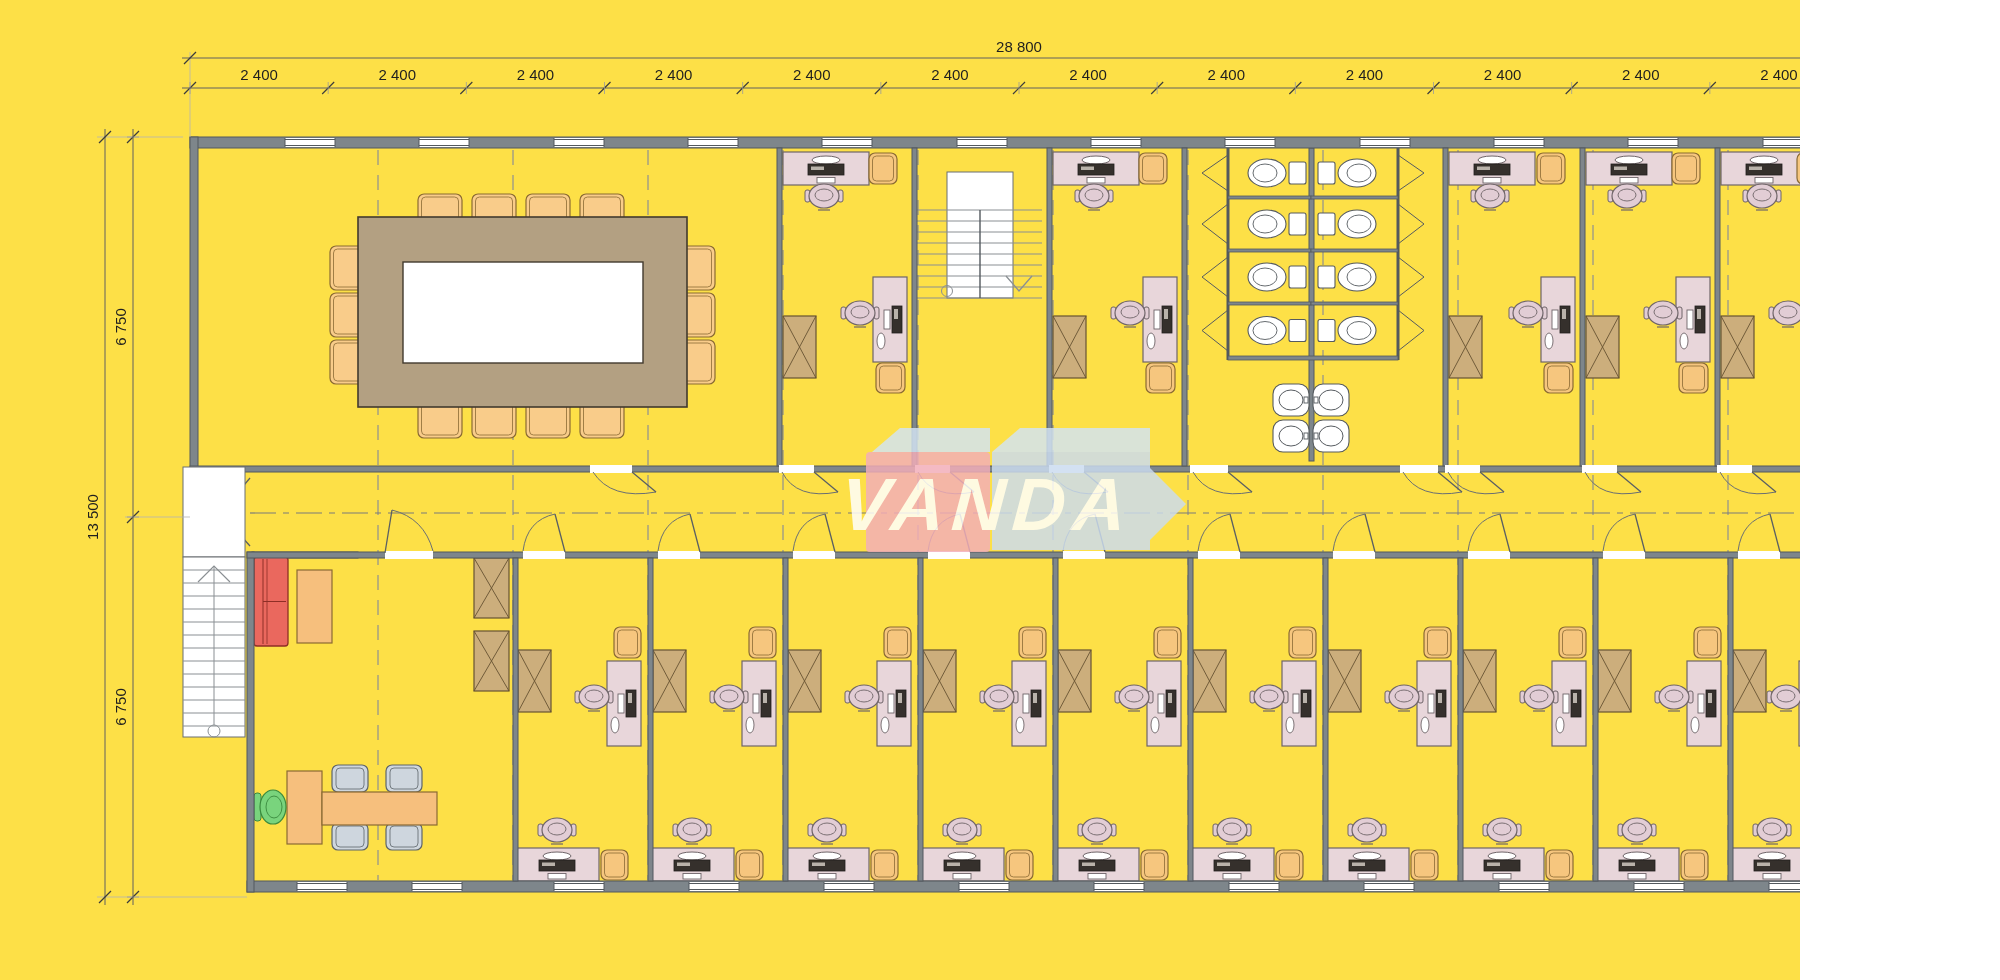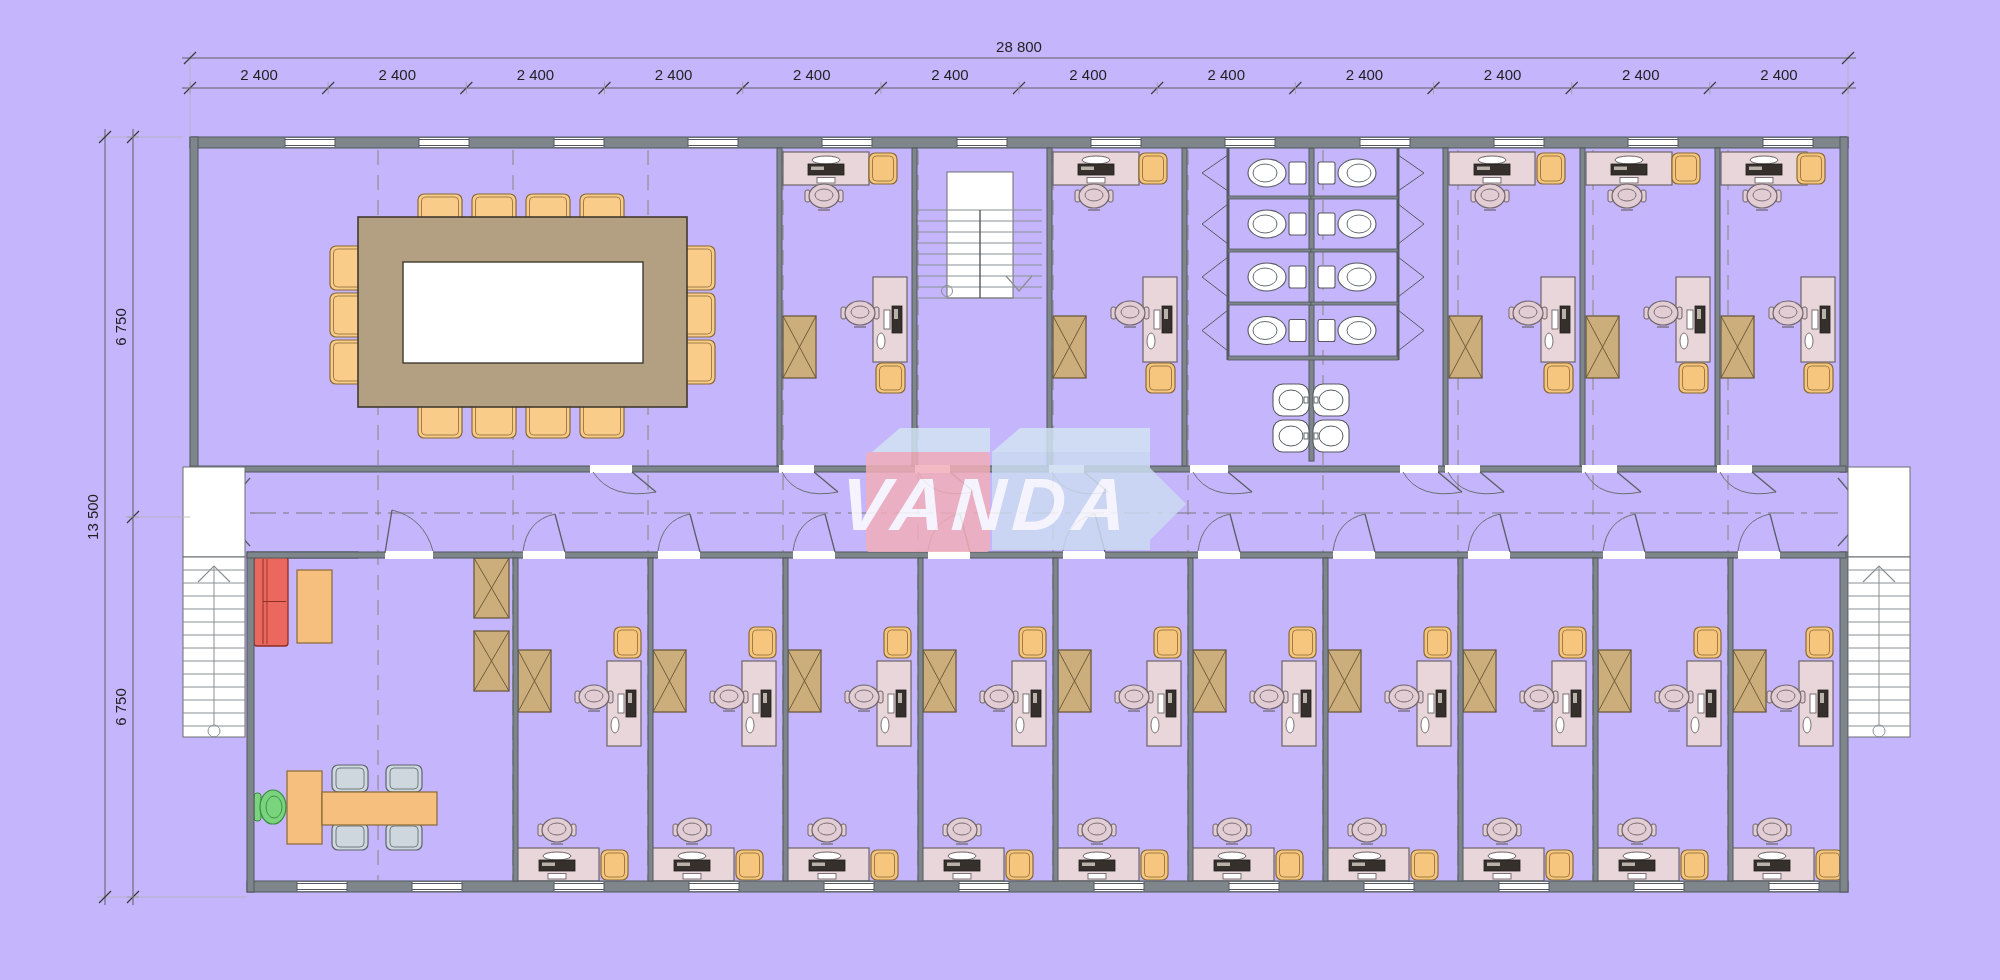--- a/index.html
+++ b/index.html
@@ -1,16 +1,16 @@
 <!DOCTYPE html>
 <html><head>
 <meta charset="utf-8">
 <style>
   html,body{margin:0;padding:0;background:#ffffff;}
-  .canvas{position:relative;width:2000px;height:980px;background:#c4b5fd;overflow:hidden;
+  .canvas{position:relative;width:1800px;height:980px;background:#fde047;overflow:hidden;
           font-family:"Liberation Sans",sans-serif;}
   svg text{font-family:"Liberation Sans",sans-serif;}
 </style>
 </head>
 <body>
 
 <div class="canvas">
   <svg id="plan" width="2000" height="980" viewBox="0 0 2000 980" xmlns="http://www.w3.org/2000/svg">
       <g>
 <line x1="378" y1="150" x2="378" y2="880" stroke="#909090" stroke-width="1.2" stroke-dasharray="15 10"></line>

